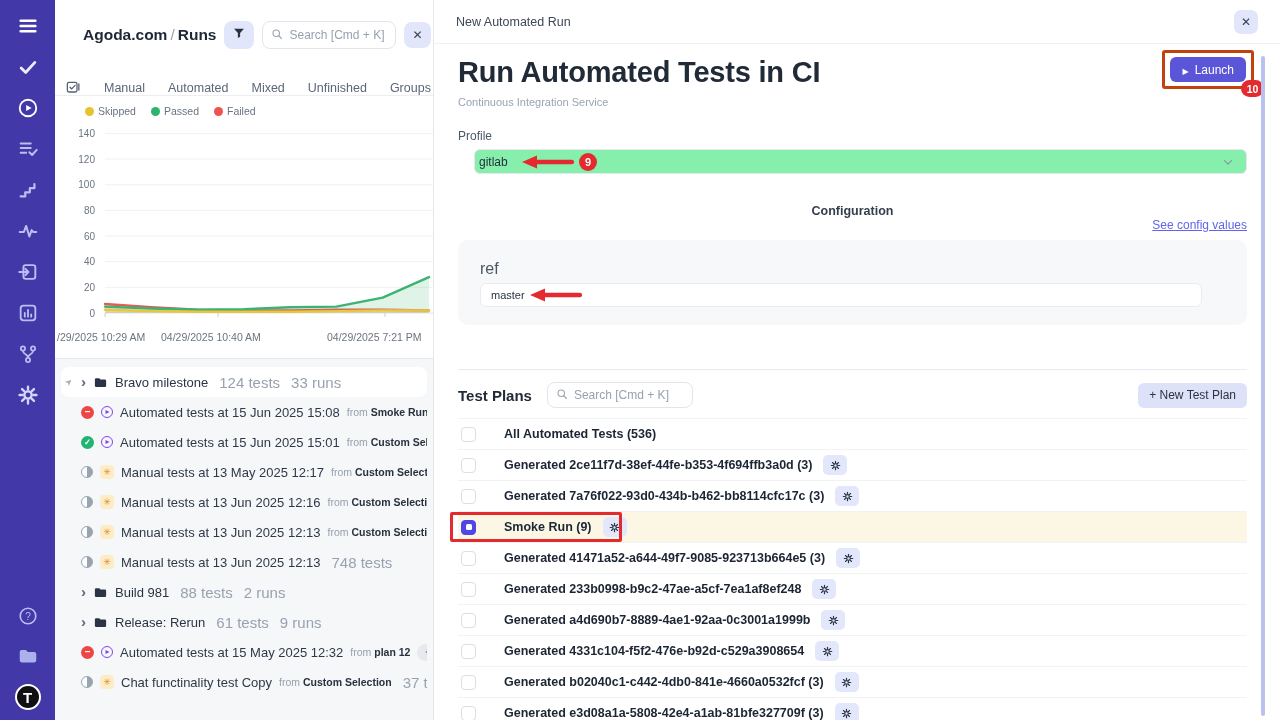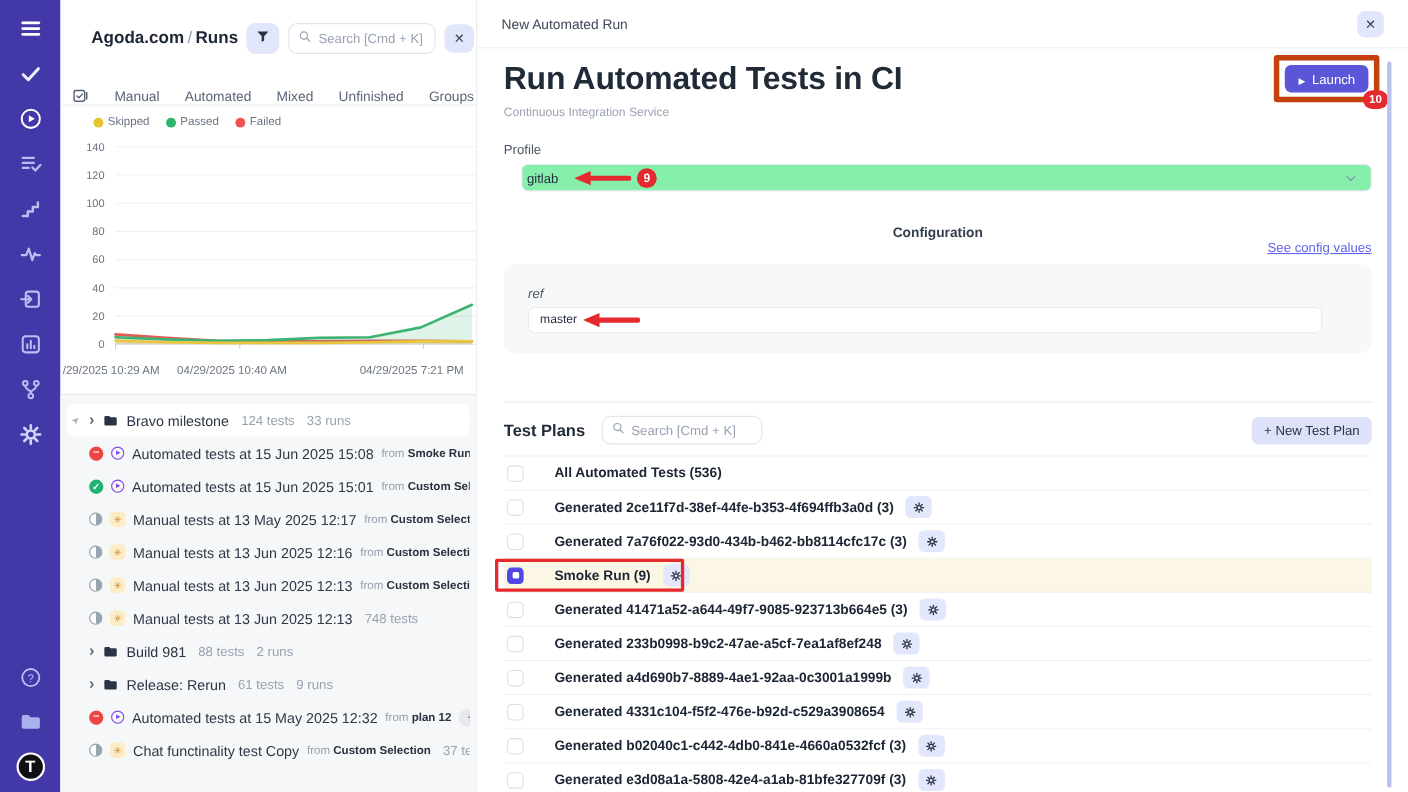--- a/index.html
+++ b/index.html
@@ -42,21 +42,21 @@
   .xl0 { left:2px; } .xl1 { left:106px; } .xl2 { left:272px; }
   .lp-divider { height:1px; background:#e4e7eb; margin-top:9px; flex:none; }
 
   .lp-list { flex:1; background:#f6f7f9; padding:8px 6px 0 6px; overflow:hidden; }
   .run-row { position:relative; height:30px; display:flex; align-items:center; gap:7px; padding-left:20px; white-space:nowrap; overflow:hidden; font-size:13px; border-radius:8px; }
   .run-row.hl-row { background:#fff; }
   .pin { position:absolute; left:4px; font-size:9px; color:#a7afbc; transform:rotate(-42deg); }
   .chev { color:#5f6a78; font-size:15px; font-weight:bold; line-height:1; margin-top:-2px; cursor:pointer; }
   .fold svg { width:15px; height:15px; display:block; }
   .fname { font-weight:500; color:#2a3444; font-size:13px; }
-  .rmeta { font-size:12px; color:#98a2b0; margin-left:4px;text-align:right; }
+  .rmeta { font-size:15px; color:#98a2b0; margin-left:4px;text-align:right; }
   .st { width:13px; height:13px; border-radius:50%; flex:none; display:flex; align-items:center; justify-content:center; }
   .st.failed { background:#ee4545; }
   .st.failed::before { content:"–"; color:#fff; font-size:10px; font-weight:bold; margin-top:-1.5px; }
   .st.passed { background:#21b371; }
   .st.passed::before { content:"✓"; color:#fff; font-size:8.5px; font-weight:bold; }
   .st.running { width:12px; height:12px; border:1.5px solid #97a1ae; background:linear-gradient(90deg,#ffffff 0 50%, #9aa4b1 50% 100%); }
   .kind { flex:none; display:flex; align-items:center; justify-content:center; }
   .kind.automated { width:12px; height:12px; border:1.7px solid #8247e5; border-radius:50%; }
   .kind.automated::before { content:"▸"; color:#8247e5; font-size:8px; line-height:1; margin-left:1px; }
   .kind.manual { width:14px; height:14px; background:#fcedc6; border-radius:4px; }
@@ -72,40 +72,40 @@
   #right-panel { flex:1; background:#fff; position:relative; display:flex; flex-direction:column; overflow:hidden; }
   .rp-header { height:44px; border-bottom:1px solid #eef0f3; display:flex; align-items:center; padding:0 22px; flex:none; }
   .rp-header .t { font-size:12.5px; color:#3e4857; }
   .rp-header .close-btn { margin-left:auto; width:24px; height:24px; border-radius:7px; }
   .rp-body { padding:12px 33px 0 24px; position:relative; flex:1; overflow:hidden; }
 
   .title-row { position:relative; }
   h1.rt { font-size:29px; font-weight:bold; color:#212b38; letter-spacing:-0.2px; }
   .subtitle { margin-top:7px; font-size:11px; color:#9aa4b2; }
 
-  .launch-anno { position:absolute; top:-6px; right:-7px; border:5px solid #c2410c; padding:4px 5px; border-radius:3px; }
+  .launch-anno { position:absolute; top:-6px; right:-7px; border:3px solid #c2410c; padding:4px 5px; border-radius:3px; }
   .launch-btn { background:#5b55d7; color:#fff; border:none; border-radius:6px; height:25px; padding:0 12px; font-size:12px; display:flex; align-items:center; gap:6px; cursor:pointer; font-family:"Liberation Sans",sans-serif; }
   .launch-btn .play::before { content:"▶"; font-size:8px; }
   .num-badge { background:#e42a2e; color:#fff; font-weight:bold; display:flex; align-items:center; justify-content:center; }
   .badge10 { position:absolute; right:-13px; bottom:-11px; min-width:23px; height:17px; border-radius:9px; font-size:10.5px; padding:0 4px; }
 
   .field-label { margin-top:21px; font-size:12px; color:#4c5766; }
   .select { position:relative; margin-top:6px; height:25px; border:1px solid #e5e8ec; border-radius:6px; background:#86efac; display:flex; align-items:center; padding:0 4px; font-size:12px; color:#252f3d; cursor:pointer;margin-left:16px; }
   .select .chevdn { position:absolute; right:11px; top:5px; }
   .select .chevdn svg { width:14px; height:14px; }
 
   .arrow-left { position:absolute; }
   .arrow-left svg { display:block; }
   .badge9 { position:absolute; left:104px; top:50%; transform:translateY(-50%); width:18px; height:18px; border-radius:50%; font-size:11px; }
 
   .config-row { margin-top:30px; display:flex; align-items:center;flex-direction:column; }
   .config-row .lbl { font-size:12.5px; font-weight:bold; color:#333e4d; }
   .config-row a { margin-left:auto; font-size:12px; color:#6164ea; text-decoration:underline; cursor:pointer; }
   .config-panel { margin-top:8px; background:#f7f8fa; border-radius:10px; padding:20px 22px 18px; }
-  .ref-label { font-size:12px; color:#4c5766;font-style:italic; }
+  .ref-label { font-size:16px; color:#4c5766; }
   .ref-wrap { position:relative; margin-top:5px; }
   .ref-wrap input { width:calc(100% - 23px); height:24px; border:1px solid #e9ebef; border-radius:6px; padding:0 10px; font-size:11px; color:#28323f; font-family:"Liberation Sans",sans-serif; outline:none; background:#fff; }
 
   .tp-divider { height:1px; background:#e9ebef; margin-top:44px; }
   .tp-header { margin-top:12px; display:flex; align-items:center; }
   .tp-header .hd { font-size:15px; font-weight:bold; color:#212b38; }
   .tp-header .searchbox { flex:none; width:146px; height:26px; margin-left:15px; }
   .newplan-btn { margin-left:auto; background:#dde2f9; color:#2a3445; border:none; border-radius:6px; height:25px; padding:0 11px; font-size:12px; cursor:pointer; font-family:"Liberation Sans",sans-serif; }
 
   .tp-list { margin-top:10px; border-top:1px solid #f0f2f4; }

